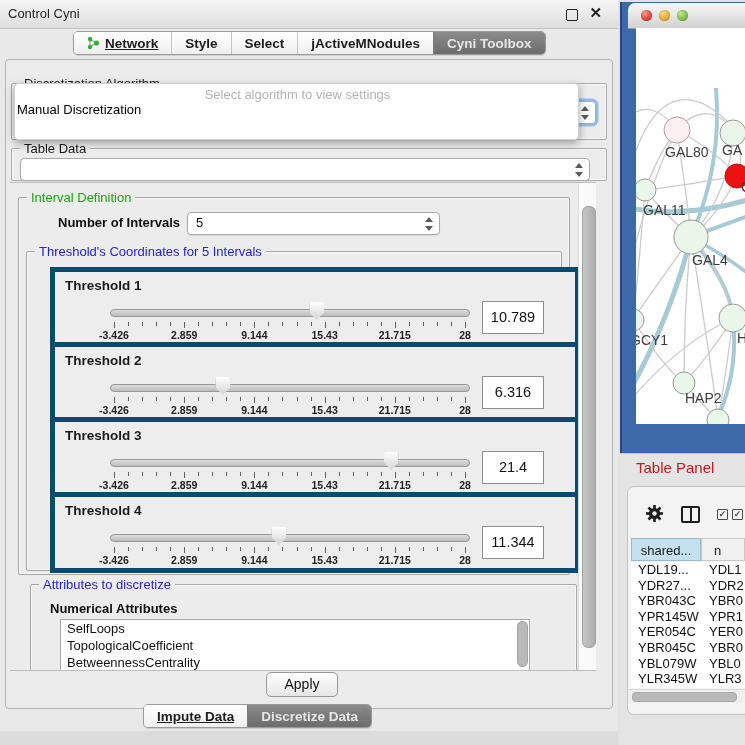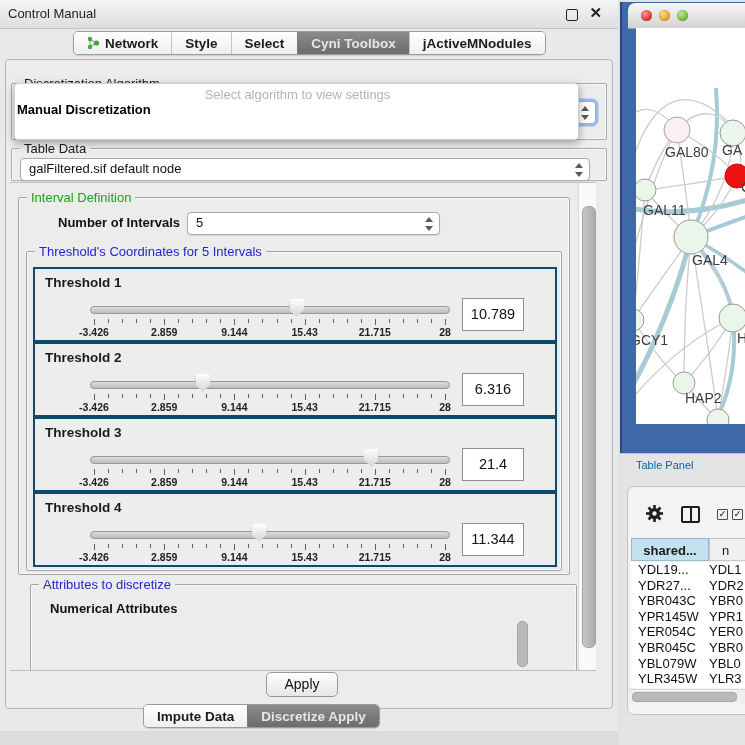--- a/index.html
+++ b/index.html
@@ -12,21 +12,21 @@
   #cp-header{left:0;top:0;width:618px;height:28px;background:linear-gradient(#F6F6F6,#DEDEDE);
              border-bottom:1px solid #C2C2C2;}
   #cp-title{left:8px;top:0;line-height:28px;font-size:13px;color:#222;}
   #float-btn{right:40px;top:9px;width:10px;height:10px;border:1.6px solid #222;border-radius:2px;background:transparent;}
   #close-btn{right:16px;top:4px;font-size:15px;font-weight:700;color:#222;}
 
   .segbar{display:flex;border:1px solid #9B9B9B;border-radius:5px;overflow:hidden;background:#FDFDFD;
           box-shadow:0 1px 1px rgba(0,0,0,.12);}
   .seg{display:flex;align-items:center;gap:5px;padding:0 13px;height:22px;font-size:13.5px;font-weight:600;
        color:#1c1c1c;background:linear-gradient(#FFFFFF,#EFEFEF);border-left:1px solid #C4C4C4;}
-  .seg:first-child{border-left:none;}
+  .seg:first-child{border-left:none;text-decoration:underline;}
   .seg.sel{background:linear-gradient(#8B8B8B,#6C6C6C);color:#E6E6E6;border-left-color:#7B7B7B;}
   #top-tabs{left:73px;top:31px;}
   #bottom-tabs{left:143px;top:704px;}
 
   #content-box{left:5px;top:59px;width:606px;height:648px;background:#ECECEC;
                border:1px solid #B5B5B5;border-radius:4px;}
 
   .group{position:absolute;border:1px solid #ABABAB;border-radius:2px;
          box-shadow:inset 0 0 0 1px rgba(255,255,255,.6);}
   .gtitle{position:absolute;top:-8px;left:8px;background:#ECECEC;padding:0 4px;font-size:13px;white-space:nowrap;}
@@ -41,31 +41,31 @@
          border-right:4.5px solid transparent;}
   .stepper:before{top:0;border-bottom:5px solid #5A5A5A;}
   .stepper:after{bottom:0;border-top:5px solid #5A5A5A;}
 
   #algo-combo{left:20px;top:101px;width:566px;height:21px;border:1px solid #8FB2E2;
               box-shadow:0 0 0 2.5px rgba(110,160,225,.65);}
   #algo-popup{left:14px;top:83px;width:563px;height:52px;background:#FFF;border:1px solid #CFCFCF;
               border-radius:4px;box-shadow:0 3px 8px rgba(0,0,0,.35);z-index:40;padding-top:3px;}
   .popup-row{height:15px;line-height:15px;font-size:13px;padding-left:2px;white-space:nowrap;}
   .popup-row.placeholder{color:#B3B3B3;text-align:center;}
-  .popup-row.bold{font-weight:700;color:#000;}
+  .popup-row.bold{font-weight:400;color:#000;}
 
   #scroll-region{left:10px;top:182px;width:586px;height:487px;background:#ECECEC;overflow:hidden;
                  border-top:1px solid #BDBDBD;border-bottom:1px solid #BDBDBD;}
   #vscroll{position:absolute;left:568px;top:0;width:18px;height:487px;background:#FAFAFA;border-left:1px solid #DADADA;}
   #vthumb{position:absolute;left:2.5px;top:23px;width:12px;height:440px;background:linear-gradient(90deg,#C6C6C6,#ADADAD);
           border-radius:6px;border:1px solid #A2A2A2;}
 
   .boldlbl{font-weight:700;font-size:13px;color:#111;}
 
-  .thr-block{position:absolute;left:23px;width:520px;height:71px;background:#EDEDED;border:2px solid #0c4a6e;}
+  .thr-block{position:absolute;left:40px;width:520px;height:71px;background:#EDEDED;border:5px solid #0c4a6e;}
   .thr-label{position:absolute;left:10px;top:6px;font-weight:700;font-size:13.5px;}
   .slider-track{position:absolute;left:55px;top:37px;width:358px;height:6px;border-radius:4px;
                 background:linear-gradient(#DCDCDC,#BDBDBD);border:1px solid #989898;}
   .slider-zone{position:absolute;left:59px;top:28px;width:351px;height:40px;}
   .tick{position:absolute;top:22px;width:1px;height:4px;background:#606060;}
   .tick.major{height:6px;}
   .ticklab{position:absolute;top:29px;transform:translateX(-50%);font-size:10.5px;font-weight:700;color:#222;white-space:nowrap;}
   .slider-thumb{position:absolute;top:2px;width:15px;height:18px;transform:translateX(-50%);
                 background:linear-gradient(#FEFEFE,#D4D4D4);
                 clip-path:polygon(8% 0,92% 0,100% 14%,100% 58%,50% 100%,0 58%,0 14%);
@@ -89,21 +89,21 @@
   .light{position:absolute;top:7px;width:11px;height:11px;border-radius:50%;box-shadow:inset 0 0 1px rgba(0,0,0,.4);}
   #light-red{left:13px;background:radial-gradient(circle at 35% 30%,#F99B90,#DD4038 60%,#AE2A22);}
   #light-yellow{left:31px;background:radial-gradient(circle at 35% 30%,#FAD98C,#E8A92F 60%,#C28313);}
   #light-green{left:49px;background:radial-gradient(circle at 35% 30%,#C2E89B,#7CC043 60%,#55992A);}
   #net-canvas{left:636px;top:28px;width:109px;height:396px;background:#FFF;overflow:hidden;}
   #net-svg text{font-family:"Liberation Sans",sans-serif;font-size:14px;fill:#3C3C3C;}
   .e{fill:none;stroke:#CBCBCB;stroke-width:1.3;}
   .et{fill:none;stroke:#A7CBD6;}
 
   #right-lower{left:620px;top:453px;width:125px;height:292px;background:#E4E4E4;border-top:1px solid #C2C2C2;}
-  #tp-title{left:636px;top:459px;font-size:11px;color:#0369a1;}
+  #tp-title{left:636px;top:459px;font-size:15px;color:#b91c1c;}
   #tp-box{left:627px;top:486px;width:130px;height:227px;background:#F3F3F3;border:1px solid #C3C3C3;border-radius:7px;}
   #tp-gear{left:645px;top:504px;}
   #tp-split{left:681px;top:506px;width:15px;height:13px;border:2px solid #1d1d1d;border-radius:2px;}
   #tp-split:before{content:"";position:absolute;left:50%;top:0;width:2px;height:100%;background:#1d1d1d;transform:translateX(-50%);}
   .chk{position:absolute;top:509px;width:9px;height:9px;border:1.4px solid #4a4a4a;border-radius:1px;
        font-size:9px;line-height:9px;text-align:center;color:#4a4a4a;font-weight:700;}
   #tp-chk1{left:717px;} #tp-chk2{left:732px;}
   #tp-header{left:631px;top:538px;height:23px;display:flex;}
   .hcell{height:23px;line-height:23px;font-size:13px;text-align:center;border:1px solid #C8C8C8;
          background:#F0F0F0;box-sizing:border-box;}
@@ -114,46 +114,46 @@
   .trow .c1{padding-left:7px;}
   #tp-hscroll{left:629px;top:689px;width:118px;height:13px;background:#EFEFEF;border-top:1px solid #D8D8D8;}
   #tp-hthumb{position:absolute;left:3px;top:2px;width:103px;height:8px;background:#B9B9B9;border-radius:4px;border:1px solid #A8A8A8;}
 </style>
 </head>
 <body>
 
 <div class="abs" id="control-panel">
 
   <div class="abs" id="cp-header">
-    <span class="abs" id="cp-title">Control Manual</span>
+    <span class="abs" id="cp-title">Control Cyni</span>
     <span class="abs" id="float-btn"></span>
     <span class="abs" id="close-btn">✕</span>
   </div>
 
   <div class="abs segbar" id="top-tabs">
     <div class="seg">
       <svg width="13" height="14" viewBox="0 0 13 14">
         <path d="M3 3 L9 7 M3 11 L9 7 M3 3 L3 11" stroke="#8FAF8F" stroke-width="1.2" fill="none"></path>
         <circle cx="3" cy="3" r="2.2" fill="#3DA93D"></circle>
           <circle cx="3" cy="11" r="2.2" fill="#3DA93D"></circle>
           <circle cx="9.5" cy="7" r="2.6" fill="#3DA93D"></circle>
       </svg>
       <span>Network</span>
     </div>
     <div class="seg">
         <span>Style</span>
       </div>
     <div class="seg">
         <span>Select</span>
       </div>
+    <div class="seg">
+        <span>jActiveMNodules</span>
+      </div>
     <div class="seg sel">
         <span>Cyni Toolbox</span>
-      </div>
-    <div class="seg">
-        <span>jActiveMNodules</span>
       </div>
   </div>
 
   <div class="abs" id="content-box"></div>
 
   <div class="group" id="group-algo" style="left:11px;top:83px;width:594px;height:55px;">
     <span class="gtitle">Discretization Algorithm</span>
   </div>
   <div class="combo abs" id="algo-combo">
     <span class="stepper"></span>
@@ -161,21 +161,20 @@
 
   <div class="abs" id="algo-popup">
     <div class="popup-row placeholder">Select algorithm to view settings</div>
     <div class="popup-row bold">Manual Discretization</div>
   </div>
 
   <div class="group" id="group-table-data" style="left:11px;top:148px;width:594px;height:31px;">
     <span class="gtitle">Table Data</span>
   </div>
   <div class="combo abs" style="left:20px;top:158px;width:560px;height:21px;">
-    <span>galFiltered.sif default node</span>
     <span class="stepper"></span>
   </div>
 
   <div class="abs" id="scroll-region">
 
     <div class="group" style="left:8px;top:14px;width:550px;height:376px;border-color:#A5A5A5;">
       <span class="gtitle green">Interval Definition</span>
     </div>
 
     <span class="abs boldlbl" style="left:48px;top:32px;">Number of Intervals</span>
@@ -362,35 +361,40 @@
           </div>
         <div class="slider-thumb" style="left: 46.9993%;"></div>
         </div>
       <div class="thr-value">11.344</div>
     </div>
 
     <div class="group" style="left:20px;top:401px;width:545px;height:150px;border-color:#A5A5A5;">
       <span class="gtitle blue">Attributes to discretize</span>
     </div>
     <span class="abs boldlbl" style="left:40px;top:418px;">Numerical Attributes</span>
+    <div class="abs" id="attr-list">
+        <div class="list-item">SelfLoops</div>
+        <div class="list-item">TopologicalCoefficient</div>
+        <div class="list-item">BetweennessCentrality</div>
+      </div>
     <div class="abs" id="attr-scroll"></div>
 
     <div id="vscroll">
         <div id="vthumb"></div>
       </div>
   </div>
 
   <div class="abs" id="apply-btn">Apply</div>
 
   <div class="abs segbar" id="bottom-tabs">
     <div class="seg">
         <span>Impute Data</span>
       </div>
     <div class="seg sel">
-        <span>Discretize Apply</span>
+        <span>Discretize Data</span>
       </div>
   </div>
 
   <div class="abs" id="cp-bottom-strip"></div>
 </div>
 
 <div class="abs" id="net-window"></div>
 <div class="abs" id="net-titlebar">
   <span class="light" id="light-red"></span>
   <span class="light" id="light-yellow"></span>
@@ -464,21 +468,21 @@
       <line x1="15.5" y1="3.5" x2="3.5" y2="15.5"></line>
   </g>
   <circle cx="9.5" cy="9.5" r="5.6" fill="#1d1d1d"></circle>
   <circle cx="9.5" cy="9.5" r="2.2" fill="#F3F3F3"></circle>
 </svg>
 <div class="abs" id="tp-split"></div>
 <div class="chk" id="tp-chk1">✓</div>
 <div class="chk" id="tp-chk2">✓</div>
 
 <div class="abs" id="tp-header">
-  <div class="hcell hl" style="width:78px;font-weight:bold;">shared...</div>
+  <div class="hcell hl" style="width:70px;">shared...</div>
   <div class="hcell" style="width:44px;text-align:left;padding-left:12px;">n</div>
 </div>
 <div class="abs" id="tp-rows">
     <div class="trow">
       <span class="c1">YDL19...</span>
       <span>YDL1</span>
     </div>
     <div class="trow">
       <span class="c1">YDR27...</span>
       <span>YDR2</span>

